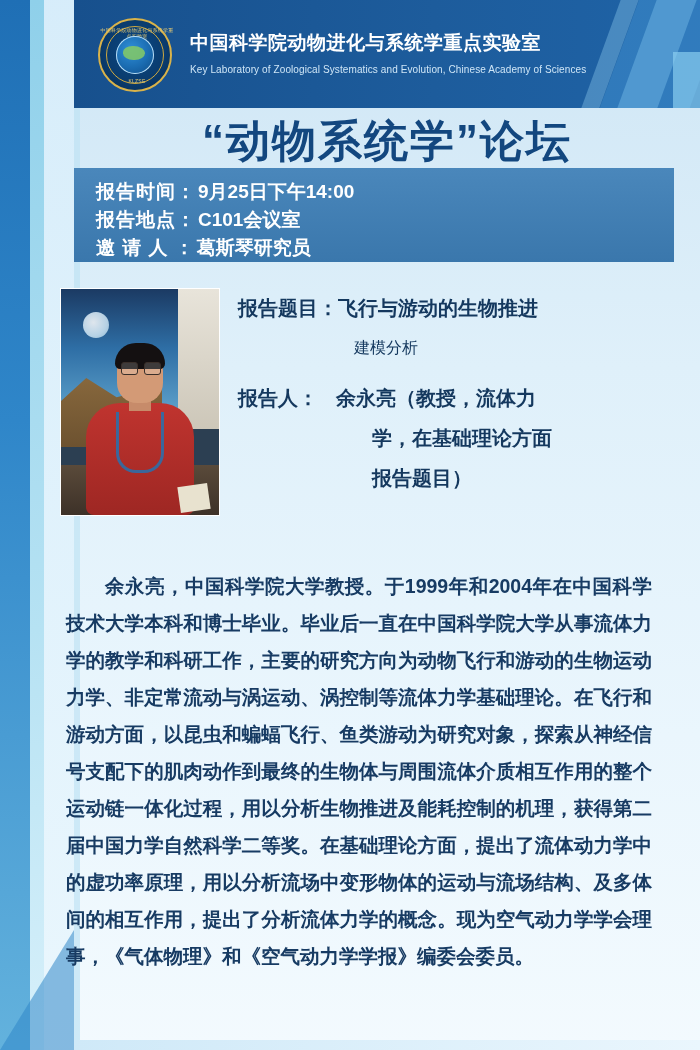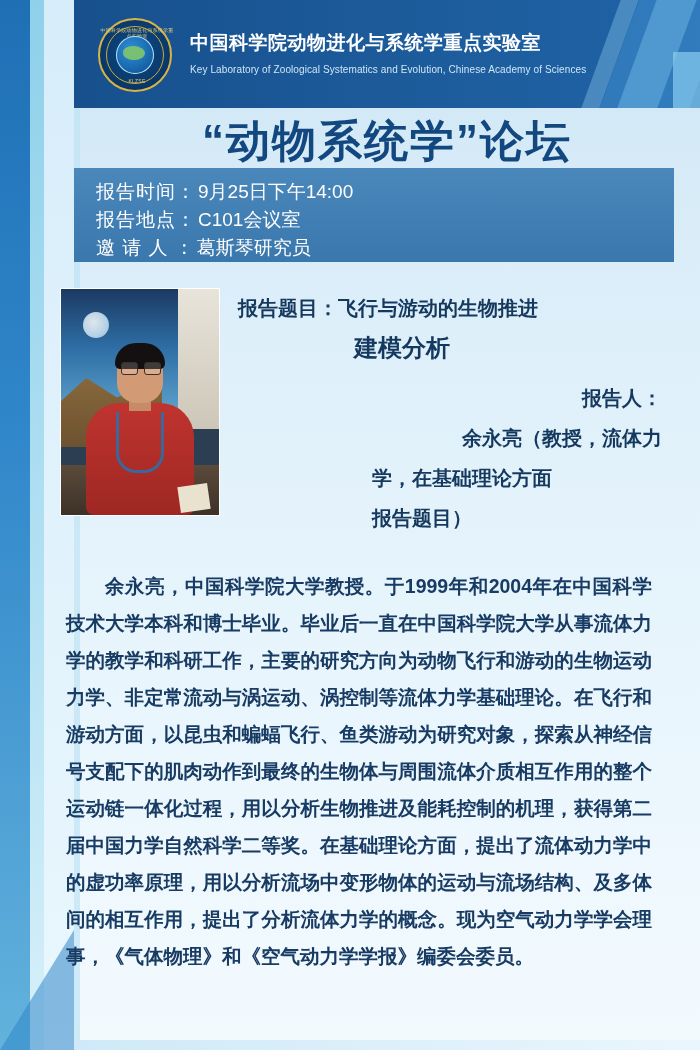--- a/index.html
+++ b/index.html
@@ -183,21 +183,21 @@
     left: 74px; top: 168px;
     width: 600px; height: 94px;
     background: #3f7fb5;
     background: linear-gradient(180deg, #4a87bb 0%, #3a77ac 100%);
   }
   .info-line {
     position: absolute;
     left: 22px;
     color: #ffffff;
     font-size: 19px;
-    font-weight: normal;
+    font-weight: bold;
     white-space: nowrap;
   }
   .info-line .lbl { letter-spacing: 1px; }
   .info-line .val { margin-left: 2px; }
   .info-line-1 { top: 11px; }
   .info-line-2 { top: 39px; }
   .info-line-3 { top: 67px; }
 
   
   .photo {
@@ -296,26 +296,26 @@
   .talk-row {
     display: flex;
     font-size: 20px;
     font-weight: bold;
     line-height: 40px;
     align-items: flex-end;
   }
   .talk-label { white-space: nowrap; }
   .talk-value { }
   .talk-cont {
-    font-size: 24px;
-    font-weight: bold;
+    font-size: 16px;
+    font-weight: normal;
     line-height: 40px;
     padding-left: 116px;
   }
-  .talk-row-speaker { margin-top: 10px; flex-direction: column; }
+  .talk-row-speaker { margin-top: 10px; }
   .speaker-value {
     padding-left: 18px;
     max-width: 268px;
   }
   .speaker-cont {
     font-size: 20px;
     font-weight: bold;
     line-height: 40px;
     padding-left: 134px;
   }

